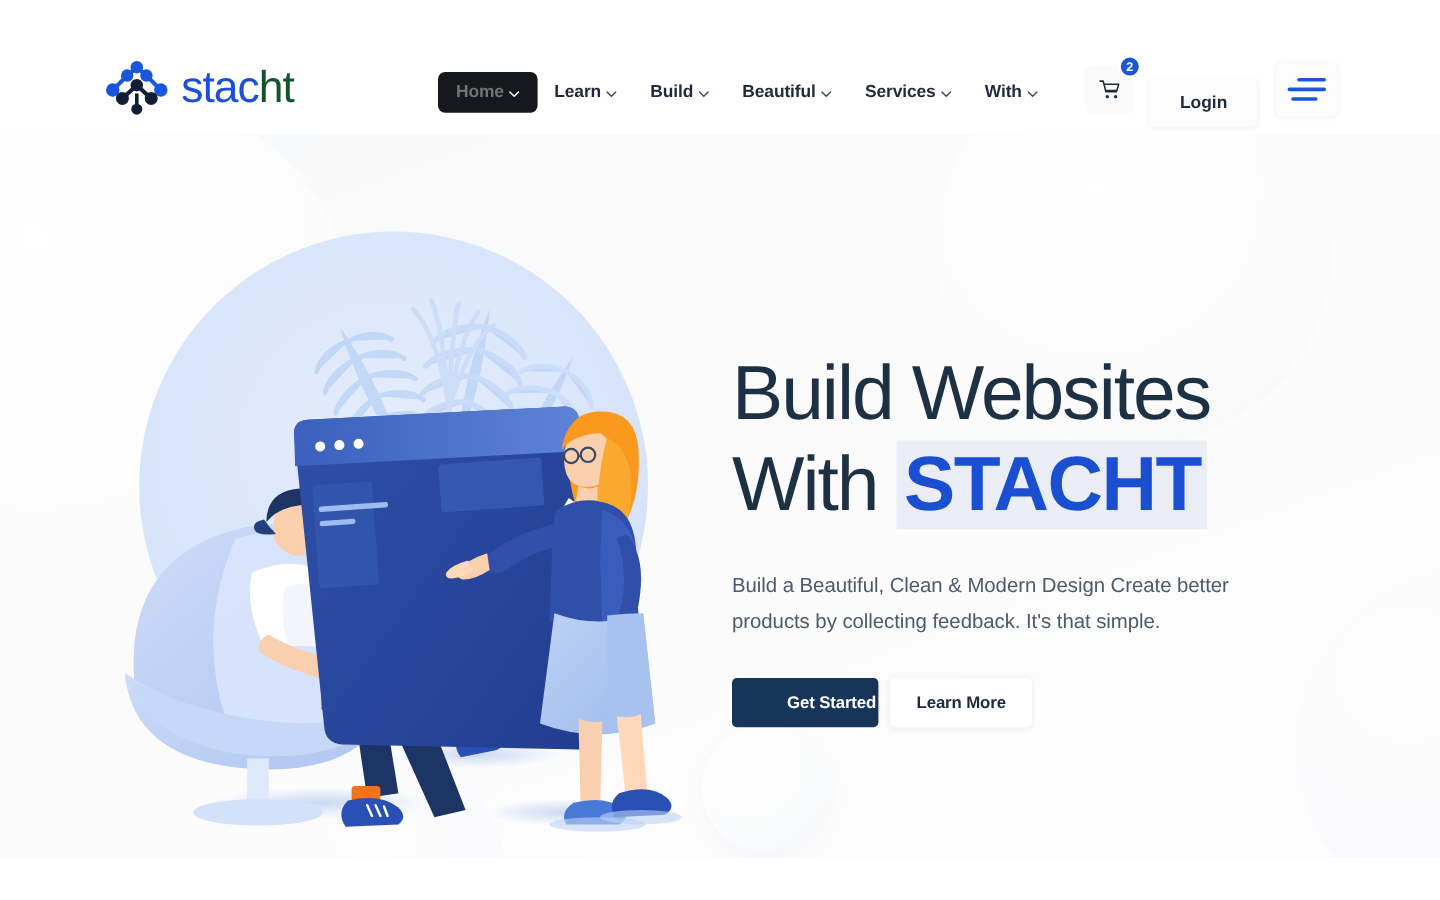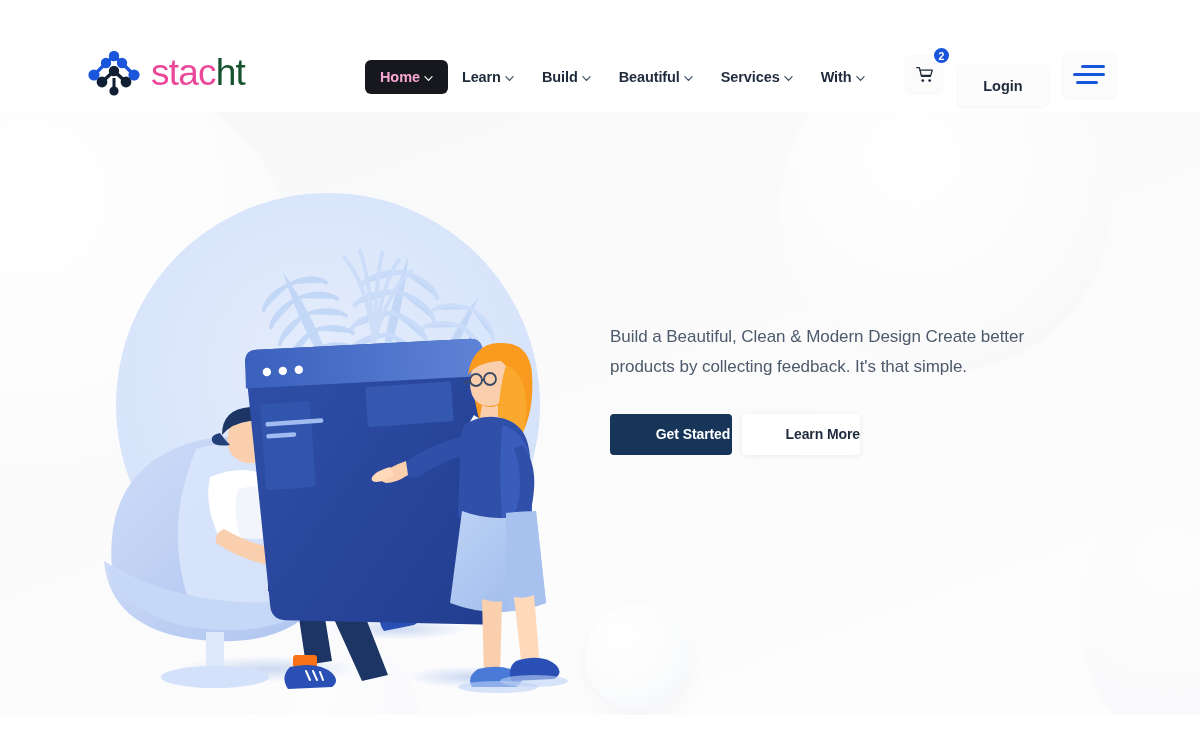--- a/index.html
+++ b/index.html
@@ -26,35 +26,35 @@
   }
   #logo {
     position: absolute; left: 86px; top: 48px;
     display: flex; align-items: center; gap: 9px;
   }
   #logo-icon { width: 56px; height: 48px; display: block; }
   #logo-text {
     font-size: 37px; font-weight: 400; letter-spacing: -0.8px;
     line-height: 1; white-space: nowrap;
   }
-  #logo-text .dk { color: #ec4899; }
+  #logo-text .dk { color: #1d4ed8; }
   #logo-text .bl { color: #14532d; }
 
   #nav {
     position: absolute; left: 365px; top: 60px;
     display: flex; align-items: center; gap: 0px;
   }
   .nav-item {
     display: flex; align-items: center; gap: 4px;
     font-size: 14.5px; font-weight: 700; color: #1f2a3c;
     padding: 8px 14px; border-radius: 6px;
     white-space: nowrap; cursor: pointer;
     letter-spacing: -0.1px;
   }
-  .nav-item.active { background: #16181d; color: #f9a8d4; padding: 9px 15px; }
+  .nav-item.active { background: #16181d; color: #737373; padding: 9px 15px; }
   .chev { display: inline-block; width: 9px; height: 9px; position: relative; top: 1px; }
   .chev svg { display: block; }
   #cart-wrap {
     position: absolute; left: 905px; top: 55px;
     width: 38px; height: 38px;
     background: #fbfbfc;
     border-radius: 6px;
     display: flex; align-items: center; justify-content: center;
     cursor: pointer;
     box-shadow: 0 1px 3px rgba(20,30,60,0.05);
@@ -152,21 +152,21 @@
     border-radius: 4px;
     display: flex; align-items: center; justify-content: center;
     font-size: 14px; font-weight: 700; cursor: pointer;
     letter-spacing: -0.1px;
     padding-left: 44px;
   }
   #btn-secondary {
     width: 118px; height: 41px;
     background: #ffffff; color: #1f2a3c;
     border-radius: 4px;
-    display: flex; align-items: center; justify-content: flex-end;
+    display: flex; align-items: center; justify-content: center;
     font-size: 14px; font-weight: 700; cursor: pointer;
     letter-spacing: -0.1px;
     box-shadow: 0 1px 6px rgba(25,35,60,0.07);
   }
 
   #below-hero {
     position: absolute; left: 0; top: 715px;
     width: 1200px; height: 35px;
     background: #ffffff;
   }
@@ -486,20 +486,24 @@
         <path d="M436 420 q12 2 20 -2 l6 72 l-18 2 z" fill="#ffd9ba"></path>
 
         <path d="M400 492 q26 -6 40 4 q8 8 -2 14 l-44 0 q-6 -10 6 -18 z" fill="#4a7ad8"></path>
         <path d="M438 484 q26 -8 40 4 q8 8 -2 14 l-42 2 q-6 -12 4 -20 z" fill="#2a4fb5"></path>
         <ellipse cx="420" cy="510" rx="40" ry="6" fill="#bcd2f5" opacity="0.6"></ellipse>
         <ellipse cx="456" cy="504" rx="34" ry="6" fill="#bcd2f5" opacity="0.6"></ellipse>
       </svg>
     </div>
 
     <div id="hero-copy">
+      <h1 id="headline">
+        <span>Build Websites</span>
+        <span class="l2"><span>With </span><span id="brand">STACHT</span></span>
+      </h1>
       <p id="subtitle">Build a Beautiful, Clean &amp; Modern Design Create better products by collecting feedback. It's that simple.</p>
       <div id="cta-row">
         <div id="btn-primary">
           <span>Get Started</span>
         </div>
         <div id="btn-secondary">
           <span>Learn More</span>
         </div>
       </div>
     </div>

